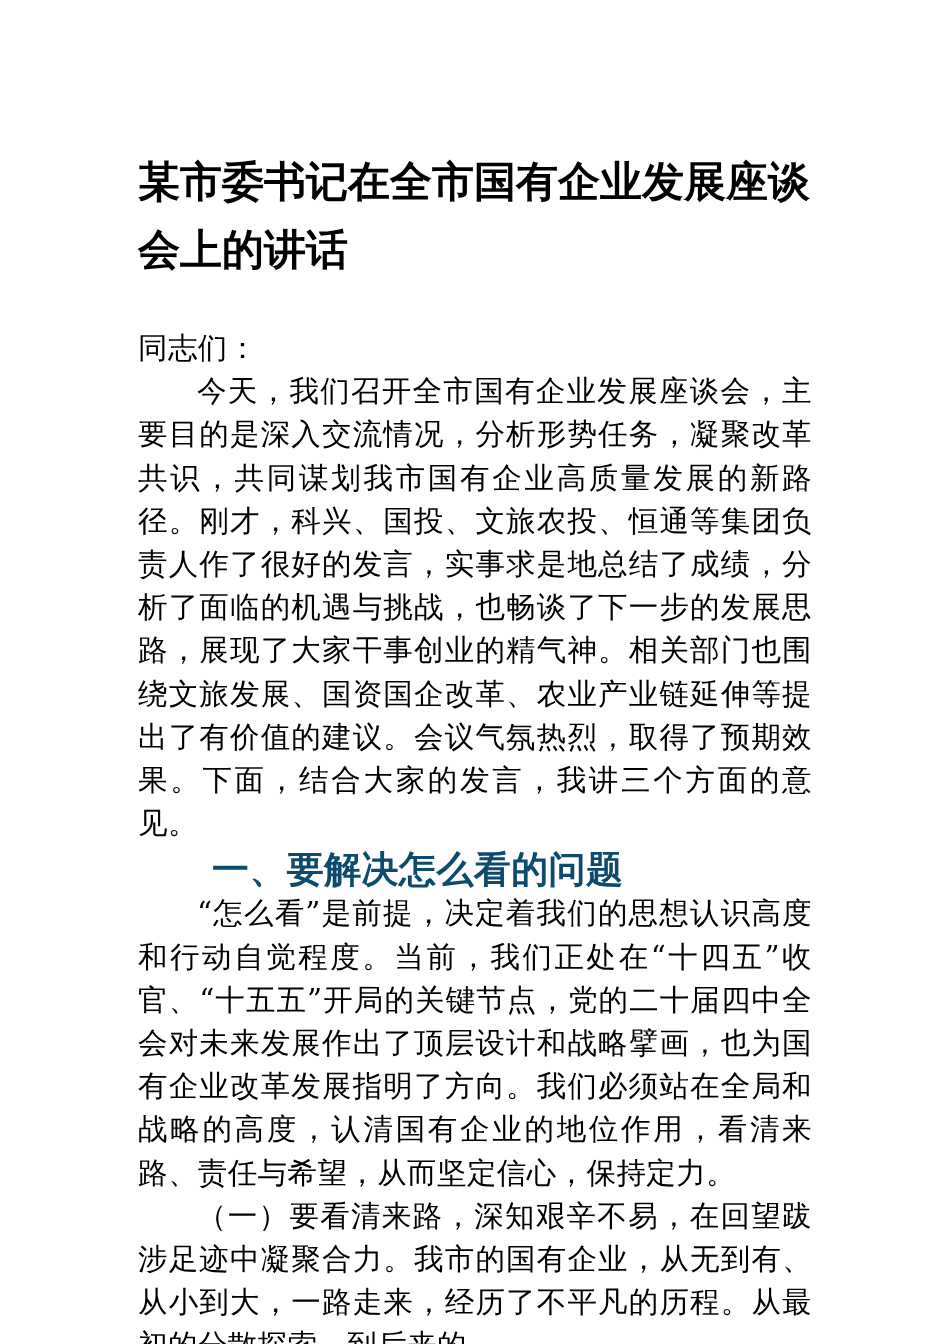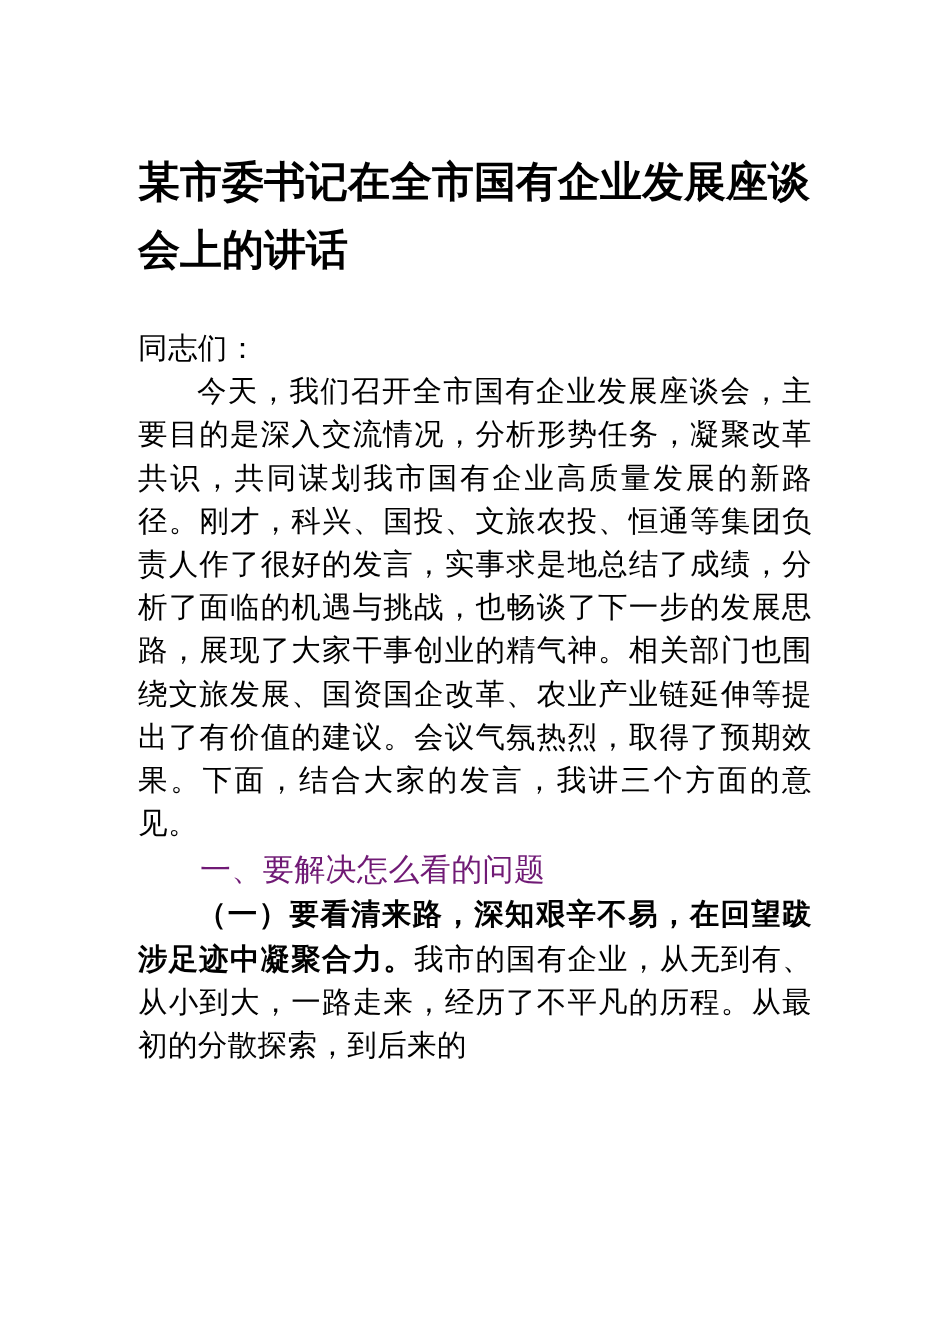--- a/index.html
+++ b/index.html
@@ -53,47 +53,48 @@
   }
   .indent2 {
     text-indent: 2em;
   }
 
   
   .heading-1 {
     margin: 0;
     padding-top: 2px;
     font-family: "DejaVu Sans", "Liberation Sans", sans-serif;
-    font-weight: 400;
-    font-size: 31px;
+    font-weight: 700;
+    font-size: 37px;
     line-height: 45px;
-    color: #701a75;
+    color: #0c4a6e;
     text-indent: 2em;
     letter-spacing: 0.4px;
     word-break: break-all;
   }
 
   
   .lead-bold {
-    font-weight: 700;
+    font-weight: 400;
   }
 </style>
 </head>
 <body>
 
 <div class="page">
   <div class="doc-body">
 
     <h1 class="doc-title">
       <span>某市委书记在全市国有企业发展座谈会上</span><span>的讲话</span>
     </h1>
 
     <p class="para para-salutation">同志们：</p>
 
     <p class="para indent2">今天，我们召开全市国有企业发展座谈会，主要目的是深入交流情况，分析形势任务，凝聚改革共识，共同谋划我市国有企业高质量发展的新路径。刚才，科兴、国投、文旅农投、恒通等集团负责人作了很好的发言，实事求是地总结了成绩，分析了面临的机遇与挑战，也畅谈了下一步的发展思路，展现了大家干事创业的精气神。相关部门也围绕文旅发展、国资国企改革、农业产业链延伸等提出了有价值的建议。会议气氛热烈，取得了预期效果。下面，结合大家的发言，我讲三个方面的意见。</p>
 
     <h2 class="heading-1">一、要解决怎么看的问题</h2>
 
+    <p class="para indent2">“怎么看”是前提，决定着我们的思想认识高度和行动自觉程度。当前，我们正处在“十四五”收官、“十五五”开局的关键节点，党的二十届四中全会对未来发展作出了顶层设计和战略擘画，也为国有企业改革发展指明了方向。我们必须站在全局和战略的高度，认清国有企业的地位作用，看清来路、责任与希望，从而坚定信心，保持定力。</p>
 
     <p class="para indent2"><span class="lead-bold">（一）要看清来路，深知艰辛不易，在回望跋涉足迹中凝聚合力。</span><span>我市的国有企业，从无到有、从小到大，一路走来，经历了不平凡的历程。从最初的分散探索，到后来的</span></p>
 
   </div>
 </div>
 
 </body></html>

